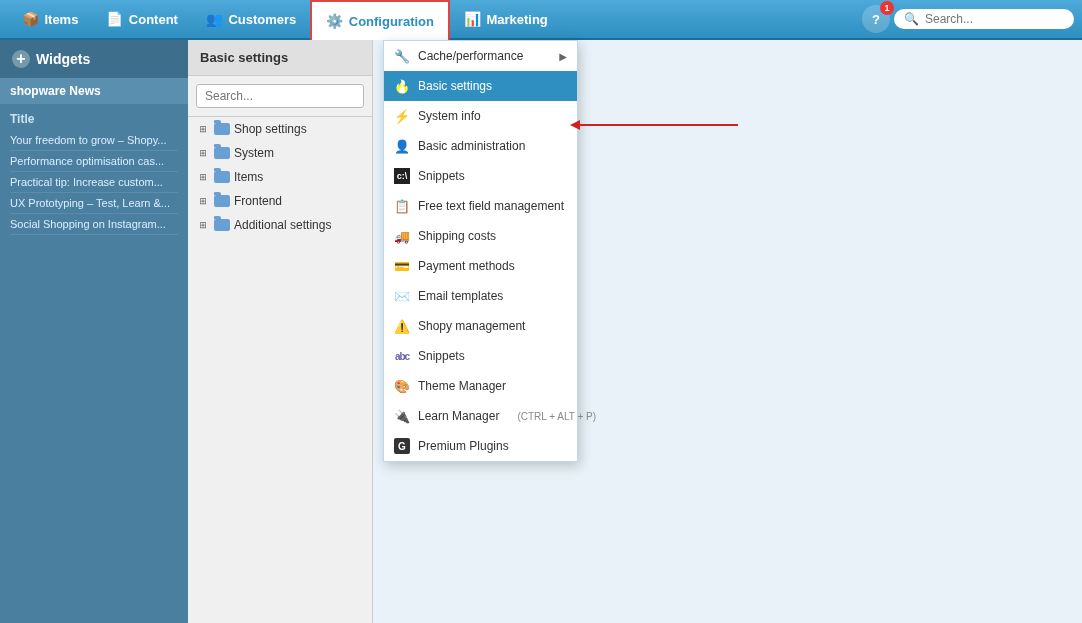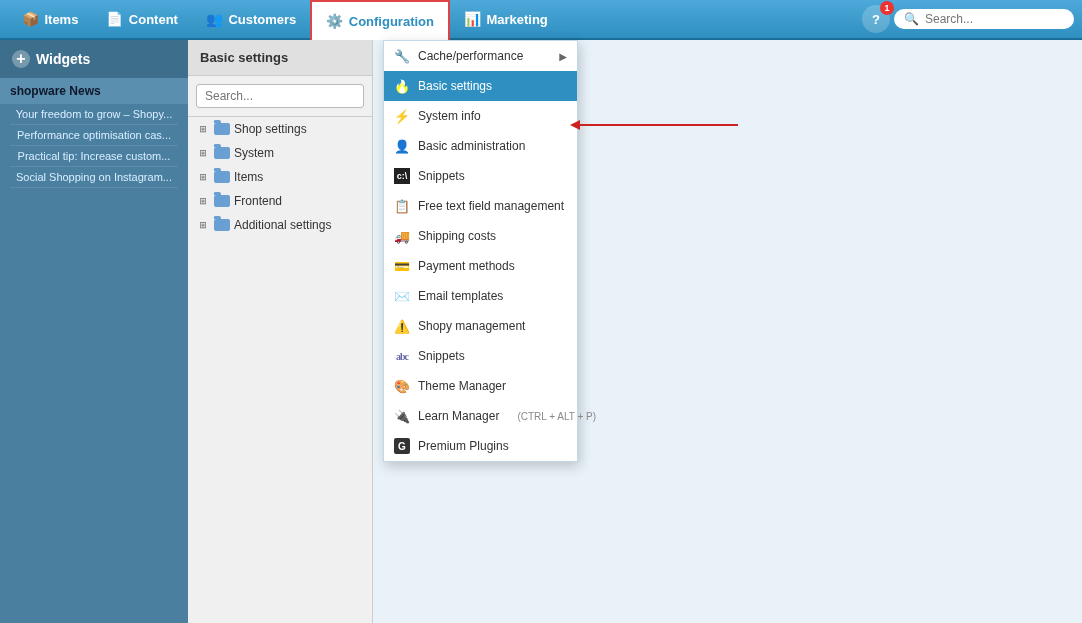--- a/index.html
+++ b/index.html
@@ -122,32 +122,32 @@
       align-items: center;
       justify-content: center;
       font-size: 16px;
       font-weight: bold;
       color: white;
     }
 
     .sidebar-section {
       background: #5a8faf;
       padding: 6px 10px;
-      color: #0f172a;
+      color: #ffffff;
       font-size: 12px;
       font-weight: bold;
     }
 
     .news-title-header {
       color: #c8e4f5;
       font-size: 12px;
       padding: 8px 10px 4px;
       font-weight: bold;
     }
-    .news-list { padding: 0 10px; text-align: center; }
+    .news-list { padding: 0 10px; }
     .news-item {
       color: #d8eeff;
       font-size: 11px;
       padding: 4px 0;
       border-bottom: 1px solid rgba(255,255,255,0.1);
       cursor: pointer;
       white-space: nowrap;
       overflow: hidden;
       text-overflow: ellipsis;
     }
@@ -310,21 +310,21 @@
     .icon-plugin { color: #48c; }
     .icon-premium { color: #444; }
 
     .shortcut-text { font-size: 10px; color: #888; margin-left: 10px; }
 
     
     .abc-text {
       font-size: 10px;
       font-weight: bold;
       color: #66a;
-      font-family: Liberation Serif, serif;
+      font-family: Liberation Sans, sans-serif;
       letter-spacing: -1px;
     }
   </style>
 </head>
 <body>
 
 <div class="top-nav">
   <div class="nav-item">
     <span class="nav-icon">📦</span>
     <span>Items</span>
@@ -359,24 +359,28 @@
 <div class="main-area">
 
   <div class="sidebar">
     <div class="widgets-header">
       <div class="widgets-plus">+</div>
       <span>Widgets</span>
     </div>
     <div class="sidebar-section">
       <span>shopware News</span>
     </div>
+    <div class="news-title-header">
+      <span>Title</span>
+    </div>
     <div class="news-list">
       <div class="news-item">Your freedom to grow – Shopy...</div>
       <div class="news-item">Performance optimisation cas...</div>
       <div class="news-item">Practical tip: Increase custom...</div>
+      <div class="news-item">UX Prototyping – Test, Learn &amp;...</div>
       <div class="news-item">Social Shopping on Instagram...</div>
     </div>
   </div>
 
   <div class="settings-panel">
     <div class="settings-panel-header">
       <span>Basic settings</span>
     </div>
     <div class="settings-search">
       <input type="text" placeholder="Search..." style="">

